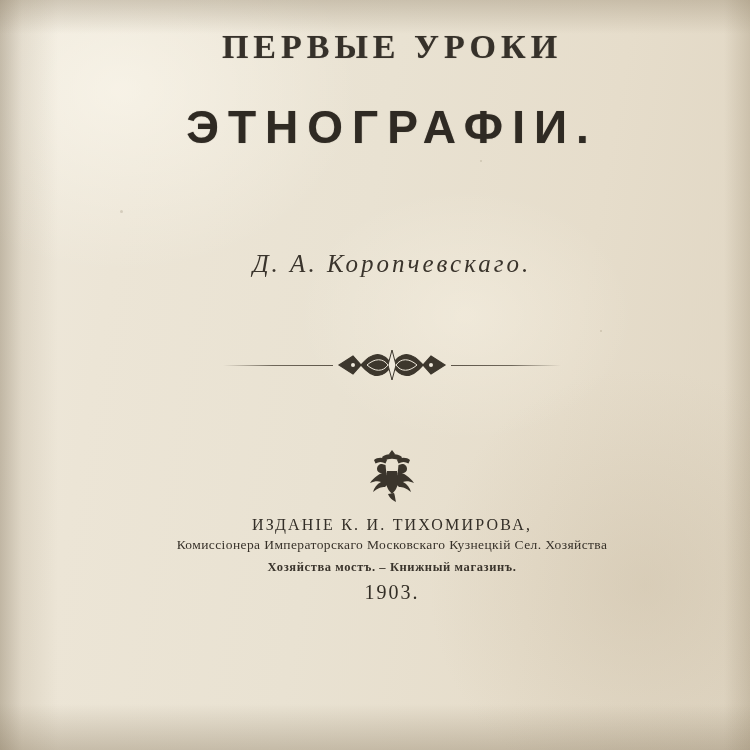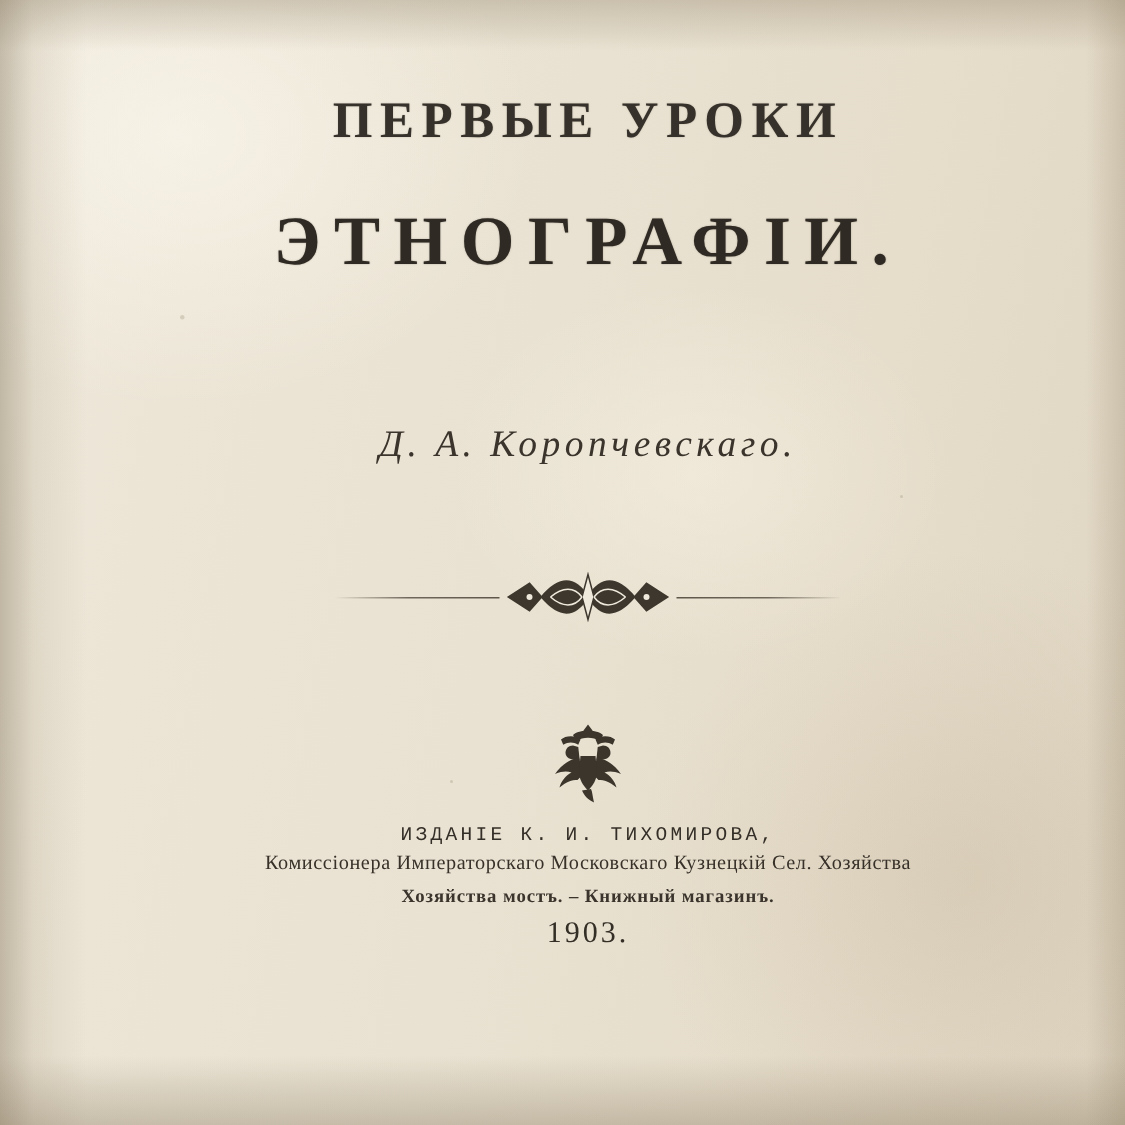--- a/index.html
+++ b/index.html
@@ -68,32 +68,32 @@
     position: absolute;
     left: 62px;
     right: 28px;
     top: 0;
     bottom: 0;
     text-align: center;
     color: #2b2722;
   }
 
   .title-line-1 {
-    margin-top: 62px;
+    margin-top: 28px;
     font-family: "Liberation Serif", serif;
     font-size: 34px;
     letter-spacing: 5px;
     font-weight: 700;
     color: #36312a;
     text-shadow: 0 0 1px rgba(60,54,44,0.35);
   }
 
   .title-line-2 {
     margin-top: 34px;
-    font-family: Liberation Serif, serif;
+    font-family: Liberation Sans, sans-serif;
     font-size: 46px;
     letter-spacing: 9px;
     font-weight: 700;
     color: #2f2a23;
     text-shadow: 0 0 1px rgba(55,49,40,0.45);
   }
 
   .author {
     margin-top: 96px;
     font-family: "Liberation Serif", serif;
@@ -132,22 +132,22 @@
     margin-top: 66px;
     display: flex;
     justify-content: center;
   }
   .crest svg { display: block; }
 
   .imprint {
     margin-top: 12px;
   }
   .publisher {
-    font-family: Liberation Mono, monospace;
-    font-size: 13px;
+    font-family: Liberation Serif, serif;
+    font-size: 16px;
     letter-spacing: 2.2px;
     color: #332e27;
     margin-top: 6px;
   }
   .commission-1,
   .commission-2 {
     font-family: "Liberation Serif", serif;
     font-size: 13.5px;
     letter-spacing: 0.4px;
     color: #373129;

